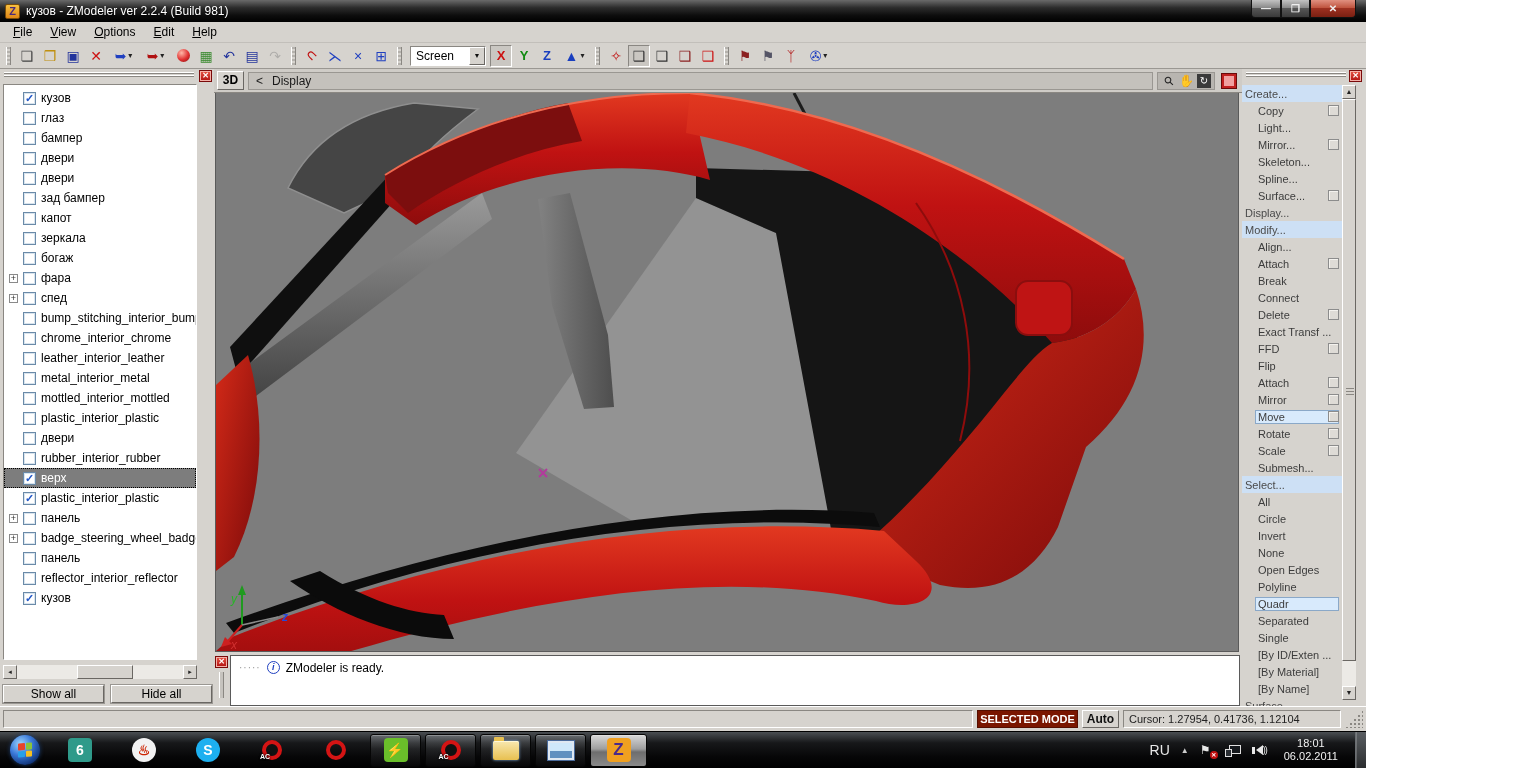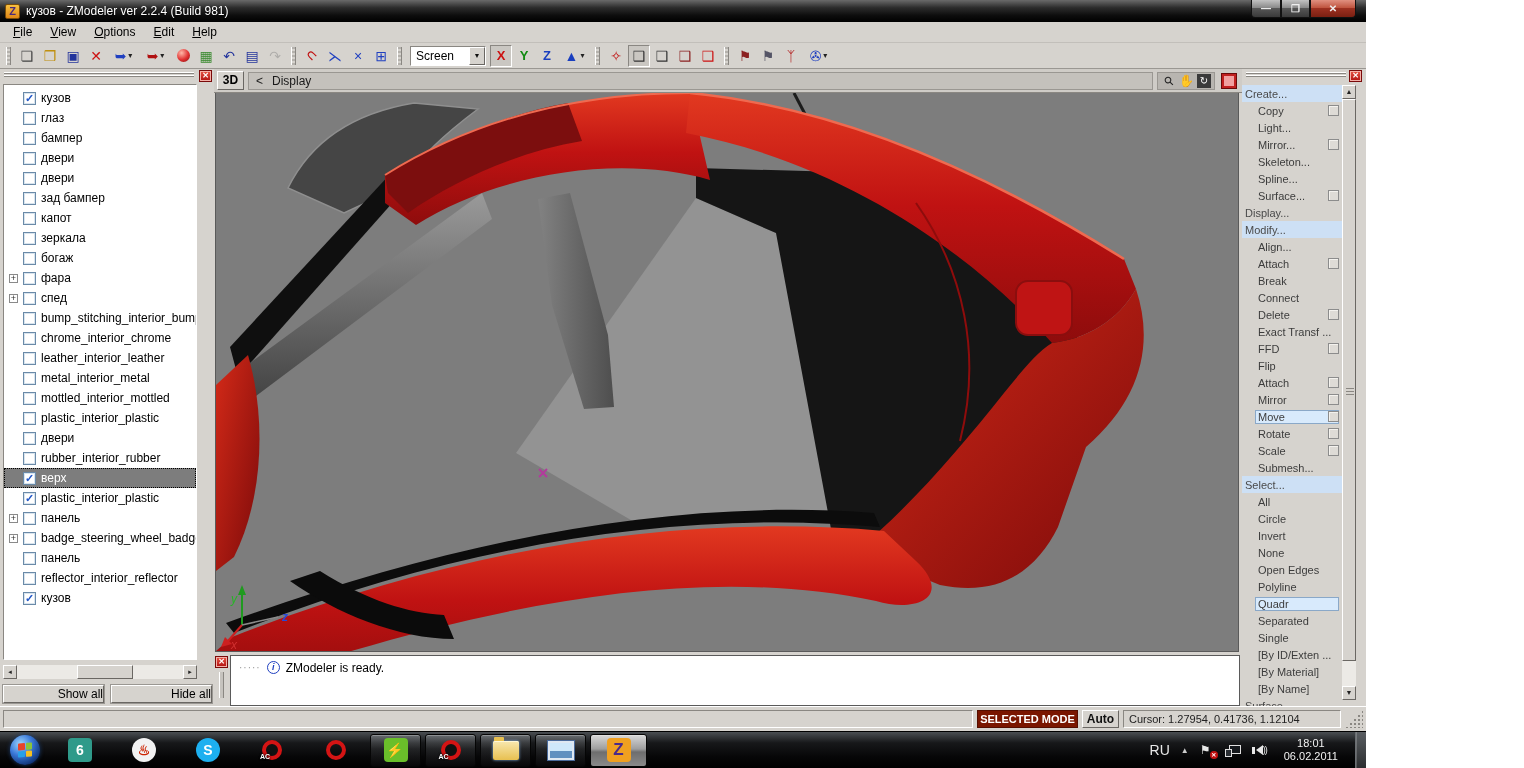--- a/index.html
+++ b/index.html
@@ -49,21 +49,21 @@
   .tree-row { height:20px; display:flex; align-items:center; padding-left:5px; gap:5px; font-size:12px; color:#000; }
   .tree-row.sel { background:#7d7d7d; color:#fff; outline:1px dotted #000; outline-offset:-1px; }
   .expander { width:9px; height:9px; border:1px solid #8a8a8a; background:#fff; font-size:9px; line-height:7px; text-align:center; color:#333; flex:none; }
   .expander-space { width:9px; flex:none; }
   .cb { width:13px; height:13px; background:#fff; border:1px solid #6a8aa8; box-shadow:inset 0 0 0 1px #d8e4ee; font-size:11px; font-weight:bold; color:#2358c8; line-height:11px; text-align:center; flex:none; }
   .hscroll { position:absolute; left:3px; top:596px; width:194px; height:14px; display:flex; background:#eceae6; }
   .hs-btn { width:14px; height:14px; background:#d6d3ce; border:1px solid; border-color:#fff #6a6763 #6a6763 #fff; font-size:7px; text-align:center; line-height:12px; color:#222; }
   .hs-track { flex:1; position:relative; }
   .hs-thumb { position:absolute; left:36%; width:34%; top:0; height:14px; background:#d6d3ce; border:1px solid; border-color:#fff #6a6763 #6a6763 #fff; }
   .panel-btns { position:absolute; bottom:3px; left:3px; display:flex; gap:7px; }
-  .classic-btn { width:101px; height:18px; background:#d6d3ce; border:1px solid; border-color:#fff #6a6763 #6a6763 #fff; box-shadow:0 0 0 1px #9a9792; font-size:12px; text-align:right; line-height:16px; color:#000; }
+  .classic-btn { width:101px; height:18px; background:#d6d3ce; border:1px solid; border-color:#fff #6a6763 #6a6763 #fff; box-shadow:0 0 0 1px #9a9792; font-size:12px; text-align:center; line-height:16px; color:#000; }
 
   
   .center { position:absolute; left:214px; top:0; width:1028px; height:637px; }
   .vp-header { height:24px; background:#cfccc7; border-bottom:1px solid #8a8782; display:flex; align-items:center; padding:0 3px; gap:4px; }
   .btn-3d { width:27px; height:19px; background:#d6d3ce; border:1px solid; border-color:#fff #6a6763 #6a6763 #fff; font-size:12px; font-weight:bold; text-align:center; line-height:17px; }
   .vp-breadcrumb { flex:1; height:18px; background:#c4c1bc; border:1px solid #9a9792; display:flex; align-items:center; gap:9px; padding-left:7px; font-size:12px; color:#1a1a1a; }
   .vp-tools { height:18px; background:#b8b5b0; border:1px solid #9a9792; display:flex; align-items:center; gap:2px; padding:0 3px; }
   .vp-tool { width:16px; text-align:center; font-size:12px; color:#222; }
   .vp-tool.zoom { display:inline-block; transform:rotate(-45deg); }
   .vp-tool.orbit { width:14px; height:14px; background:#3a3a3a; color:#fff; font-size:10px; line-height:14px; }

